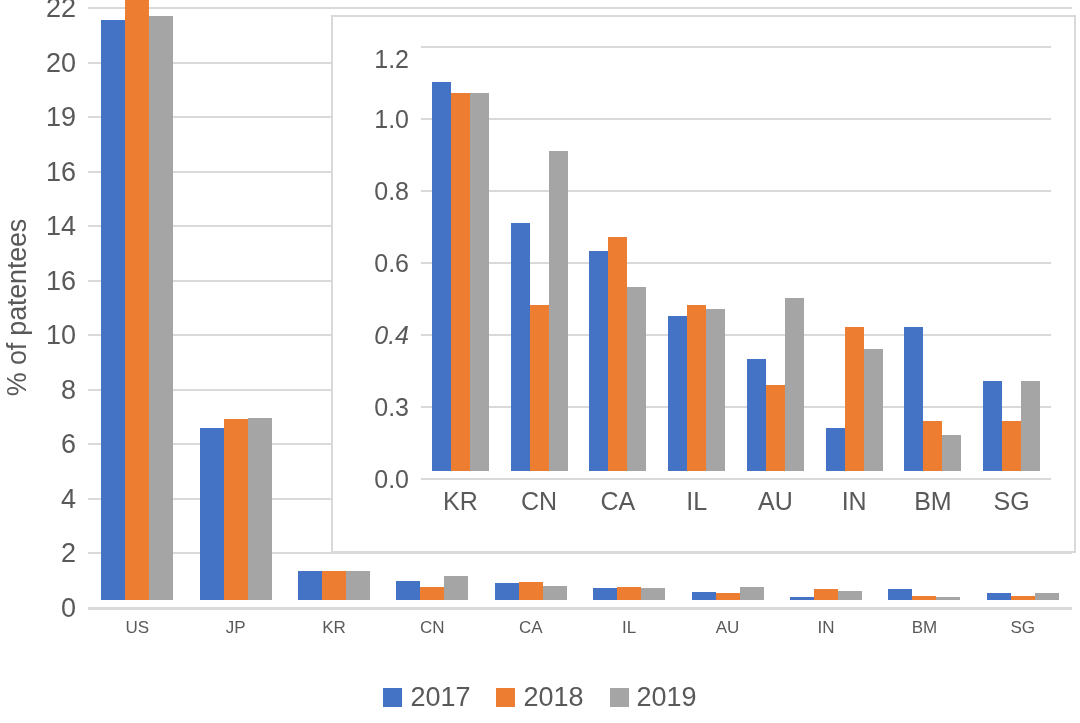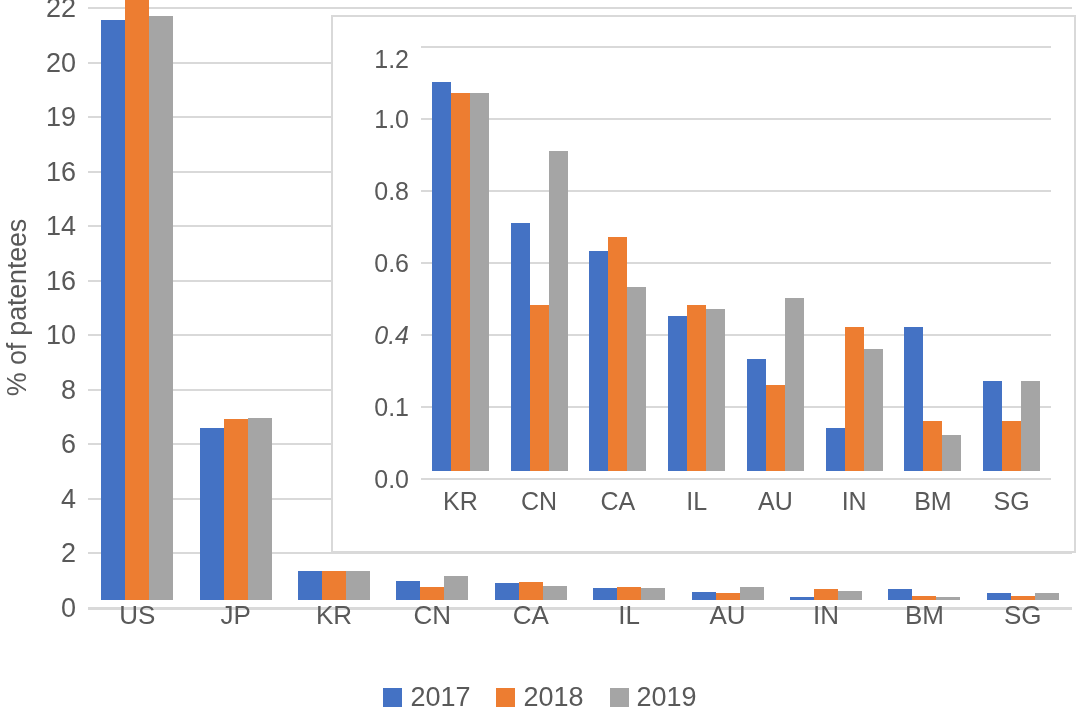--- a/index.html
+++ b/index.html
@@ -80,22 +80,23 @@
     width: 24px;
   }
   .bar.s2017 { background: #4472C4; }
   .bar.s2018 { background: #ED7D31; }
   .bar.s2019 { background: #A5A5A5; }
 
   .cat-label {
     position: absolute;
     top: 100%;
     left: 0; right: 0;
+    margin-top: 18px;
     text-align: center;
-    font-size: 26px;
+    font-size: 17px;
     color: #595959;
   }
 
   
   #inset {
     position: absolute;
     left: 331px;
     top: 15px;
     width: 745px;
     height: 538px;
@@ -274,21 +275,21 @@
         </div>
         <div class="cat-label">SG</div>
       </div>
     </div>
 
   <div id="inset">
     <div id="inset-plot">
         <div class="inset-gridline" style="top: 431px;"></div>
         <div class="inset-ytick" style="top: 432px;">0.0</div>
         <div class="inset-gridline" style="top: 359px;"></div>
-        <div class="inset-ytick" style="top: 360px;">0.1</div>
+        <div class="inset-ytick" style="top: 360px;">0.3</div>
         <div class="inset-gridline" style="top: 287px;"></div>
         <div class="inset-ytick" style="top: 288px; font-style: italic;">0.4</div>
         <div class="inset-gridline" style="top: 215px;"></div>
         <div class="inset-ytick" style="top: 216px;">0.6</div>
         <div class="inset-gridline" style="top: 143px;"></div>
         <div class="inset-ytick" style="top: 144px;">0.8</div>
         <div class="inset-gridline" style="top: 71px;"></div>
         <div class="inset-ytick" style="top: 72px;">1.0</div>
         <div class="inset-gridline" style="top: -1px;"></div>
         <div class="inset-ytick" style="top: 0px; margin-top: 12px;">1.2</div>

